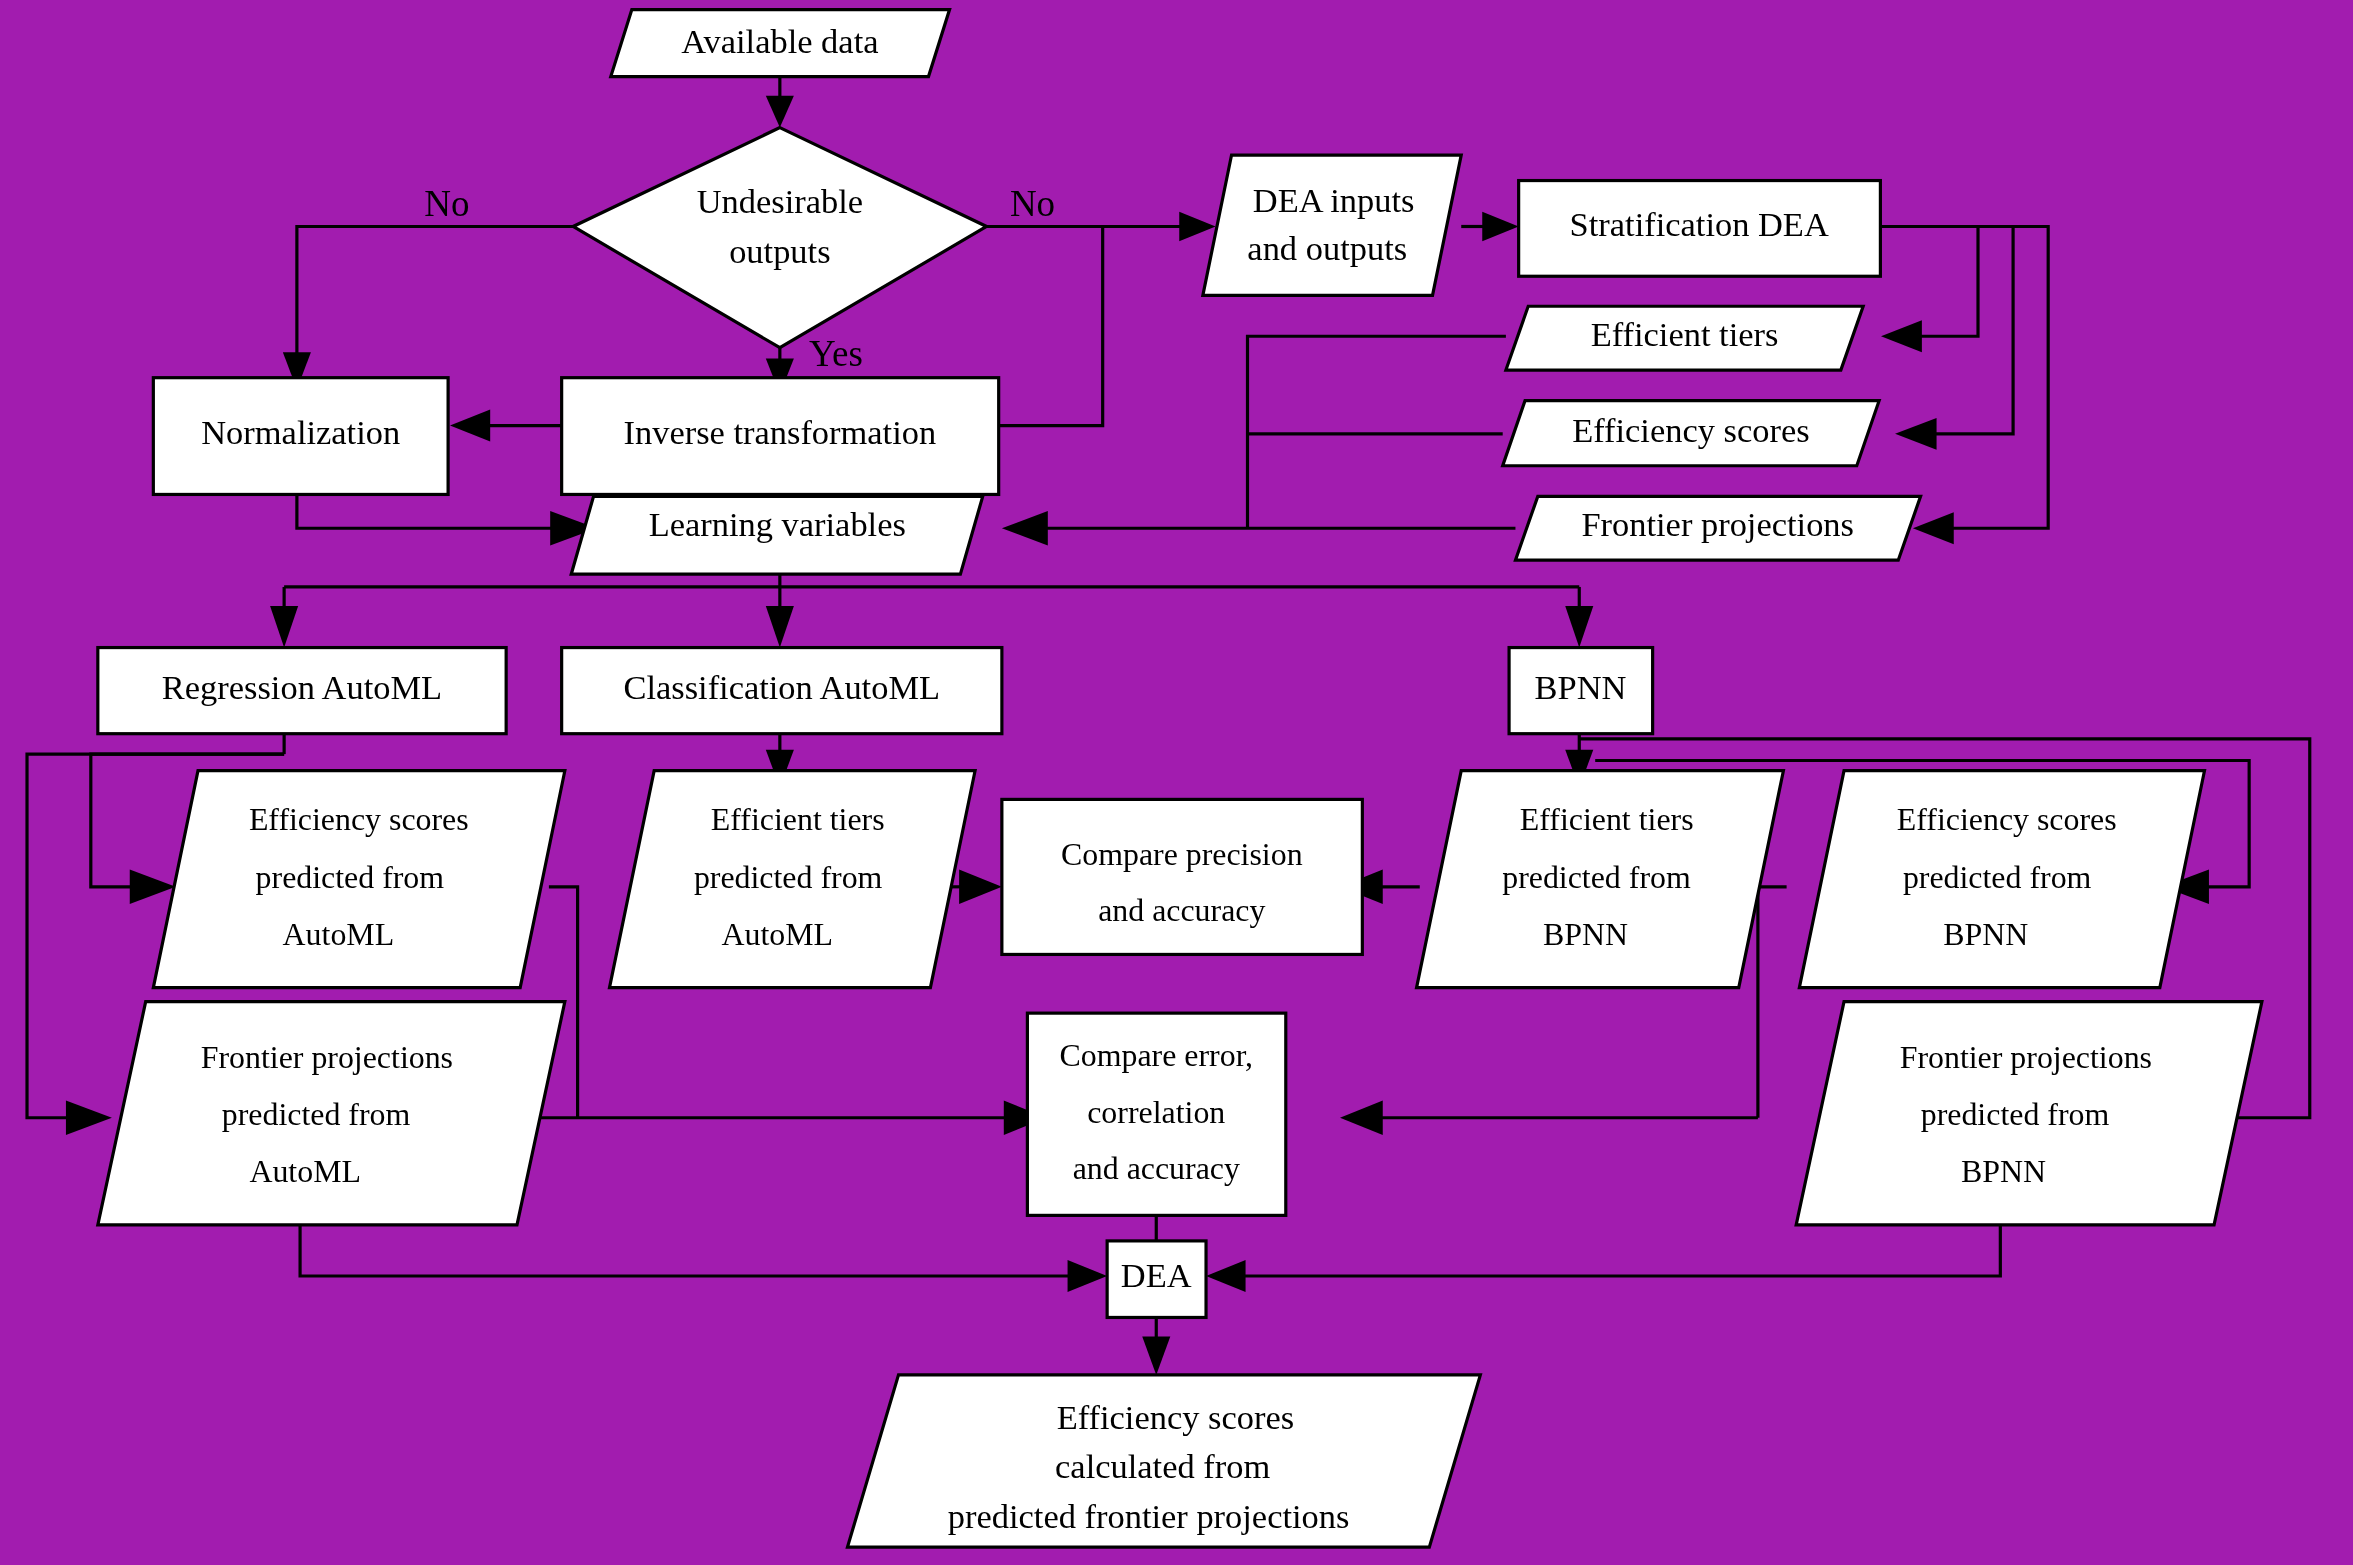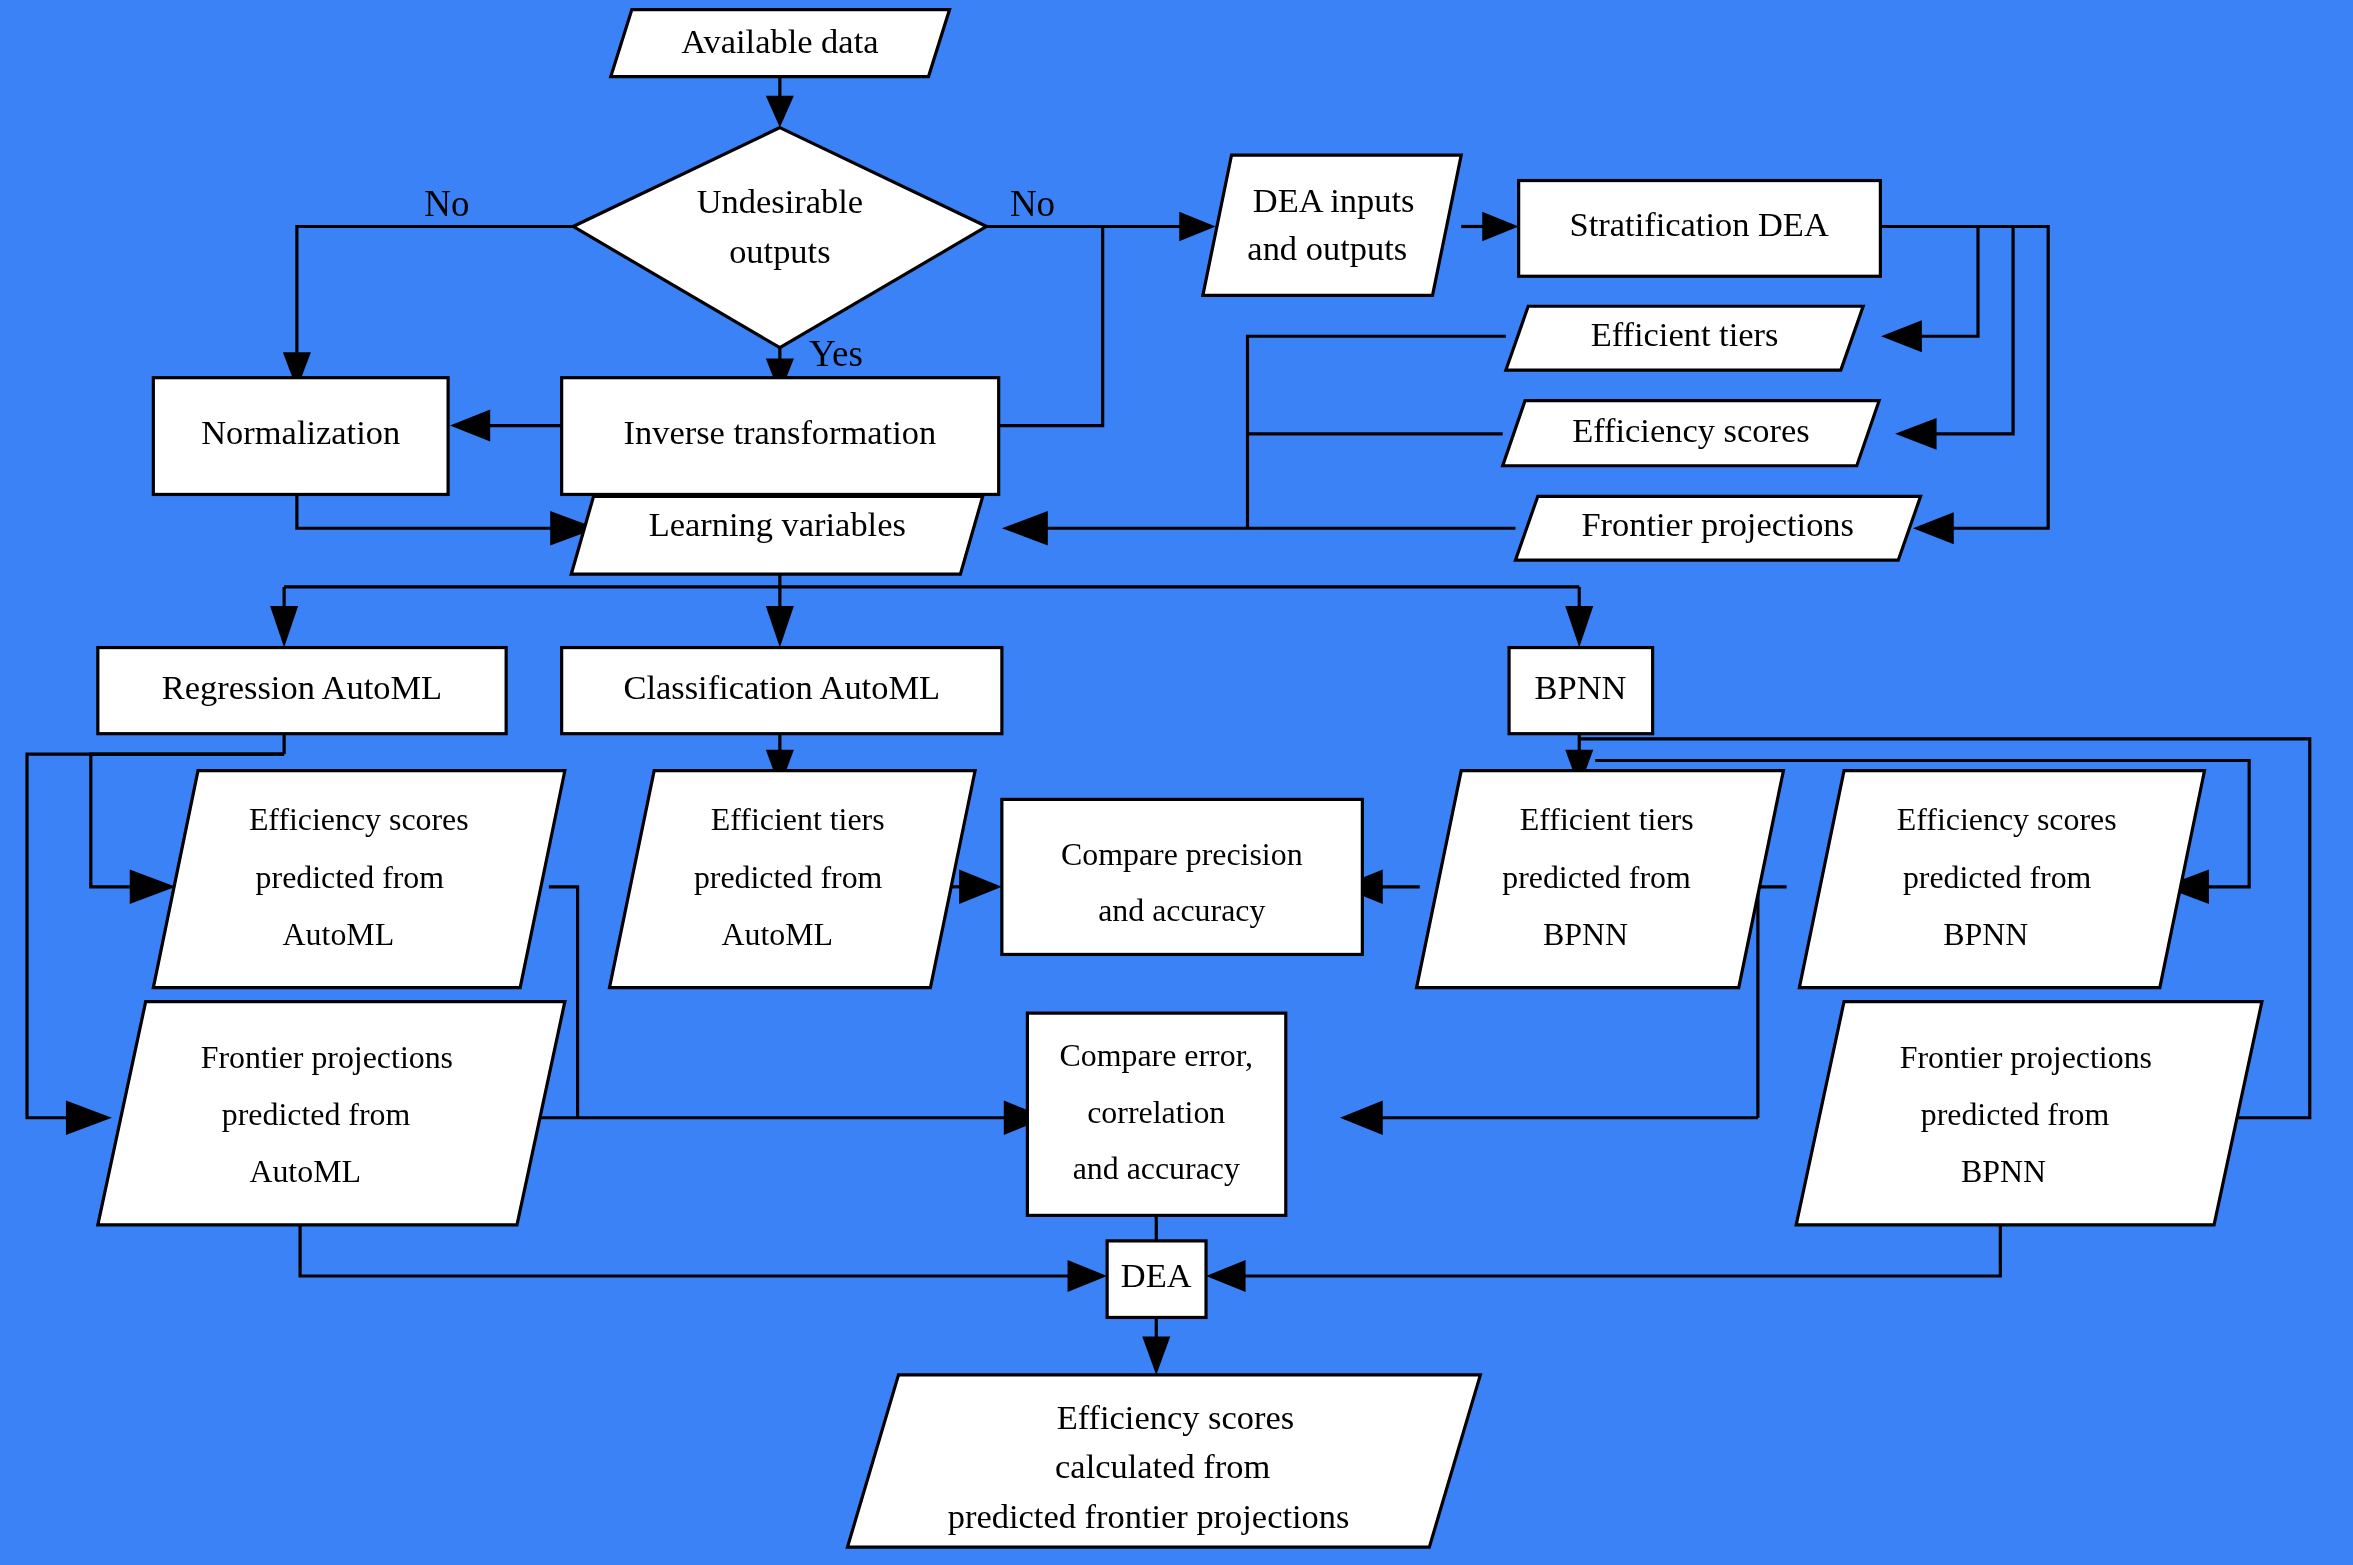--- a/index.html
+++ b/index.html
@@ -4,21 +4,21 @@
 <style>
   html, body {
     margin: 0;
     padding: 0;
     background: #ffffff;
   }
   #page {
     position: relative;
     width: 2354px;
     height: 1565px;
-    background: #3b82f6;
+    background: #a21caf;
     font-family: "Liberation Serif", "DejaVu Serif", serif;
   }
   svg#flow {
     position: absolute;
     top: 0;
     left: 0;
     width: 2354px;
     height: 1565px;
     display: block;
   }

